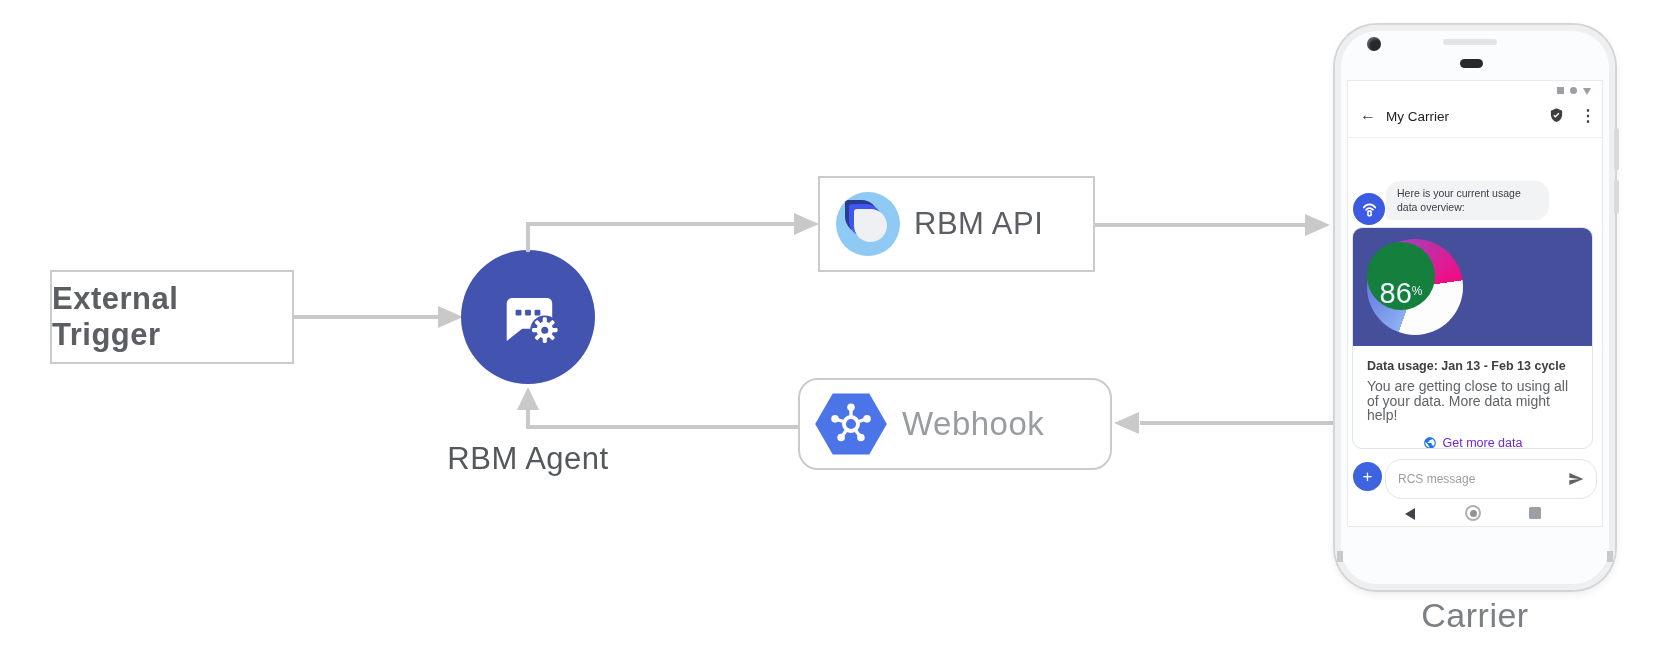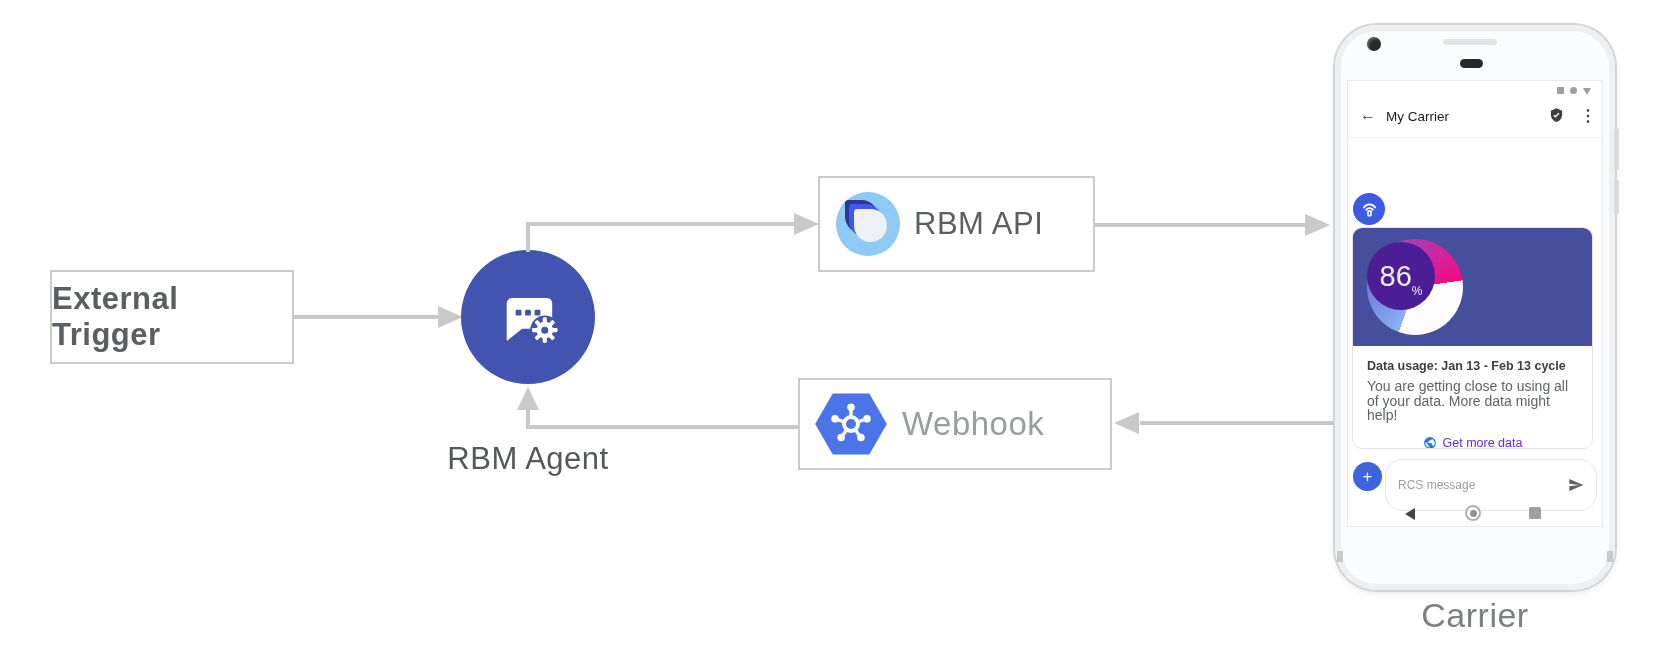--- a/index.html
+++ b/index.html
@@ -7,21 +7,21 @@
   body { font-family:"Liberation Sans", sans-serif; }
   .stage { position:relative; width:1669px; height:652px; background:#fff; overflow:hidden; }
 
   
   .dbox { position:absolute; background:#fff; border:2px solid #c9cbcd; display:flex; align-items:center; }
   .dbox-label { font-weight:300; color:#5b5e62; letter-spacing:0.5px; }
   .box-ext { left:50px; top:270px; width:244px; height:94px; justify-content:center; }
   .box-ext .dbox-label { font-size:31px;font-weight:bold; }
   .box-api { left:818px; top:176px; width:277px; height:96px; padding-left:16px; gap:14px; }
   .box-api .dbox-label { font-size:31px; }
-  .box-hook { left:798px; top:378px; width:314px; height:92px; padding-left:14px; gap:14px; }
+  .box-hook { left:798px; top:378px; width:314px; height:92px; padding-left:14px; gap:14px;border-radius:20px; }
   .box-hook .dbox-label { font-size:33px; color:#989da3; }
 
   .seg { position:absolute; background:#c9c9c9; }
   .ah { position:absolute; width:0; height:0; }
   .ah-right { border-top:11px solid transparent; border-bottom:11px solid transparent; border-left:25px solid #c9c9c9; }
   .ah-left  { border-top:11px solid transparent; border-bottom:11px solid transparent; border-right:25px solid #c9c9c9; }
   .ah-up    { border-left:11px solid transparent; border-right:11px solid transparent; border-bottom:23px solid #c9c9c9; }
 
   .agent-circle { position:absolute; left:461px; top:250px; width:134px; height:134px;
     border-radius:50%; background:#4353b0; display:flex; align-items:center; justify-content:center; }
@@ -65,37 +65,37 @@
     background:#3d5be2; display:flex; align-items:center; justify-content:center; }
   .bubble { position:absolute; left:38px; top:100px; width:163px; border-radius:14px 14px 14px 5px;
     background:#f1f3f4; padding:6px 11px; font-size:10.5px; line-height:13.5px; color:#3c4043; }
 
   .rcard { position:absolute; left:4px; top:146px; width:241px; height:222px; border:1px solid #e1e3e5;
     border-radius:10px; background:#fff; overflow:hidden; }
   .rcard-top { position:relative; width:100%; height:118px; background:#454f9b; }
   .ring { position:absolute; left:14px; top:11px; width:96px; height:96px; border-radius:50%;
     background:conic-gradient(from 200deg, #8bb0f2 0deg, #6f83e2 60deg, #8a5bd2 115deg, #b238b0 160deg, #e01a93 215deg, #f00b82 242deg, #fdfdfd 242deg 360deg); }
   .ring-hole { position:absolute; left:14px; top:14px; width:68px; height:68px; border-radius:50%;
-    background:#4c1d95; display:flex; align-items:center; justify-content:center; }
+    background:#15803d; display:flex; align-items:flex-end; justify-content:center; }
   .gauge-val { font-size:29px; color:#eef1fb; font-weight:400; }
   .gauge-unit { font-size:12px; color:#eef1fb; align-self:flex-end; margin-bottom:12px; }
   .stats { position:absolute; left:128px; top:13px; width:106px; text-align:center; }
   .stat-val { font-size:17px; font-weight:bold; color:#ffffff; }
   .stat-lbl { font-size:10.5px; color:#97a2d8; margin-top:1px; }
   .stat-gap { height:15px; }
   .rcard-body { padding:13px 14px 0 14px; }
   .rcard-title { font-size:12.5px; font-weight:bold; color:#3c4043; }
   .rcard-text { font-size:14px; color:#5f6368; line-height:14.5px; margin-top:6px; }
   .rcard-action { margin-top:13px; display:flex; align-items:center; justify-content:center; gap:6px; cursor:default; }
   .rcard-action span { font-size:12.5px; font-weight:500; color:#6d28d9; }
 
   .plus-btn { position:absolute; left:5px; top:381px; width:29px; height:29px; border-radius:50%;
     background:#3e63e0; color:#fff; display:flex; align-items:center; justify-content:center;
     font-size:17px; line-height:1; font-weight:400; }
-  .pill { position:absolute; left:37px; top:378px; width:212px; height:52px; border-radius:17px;
+  .pill { position:absolute; left:37px; top:378px; width:212px; height:40px; border-radius:17px;
     border:1.5px solid #e3e5e7; background:#fff; display:flex; align-items:center; padding:0 12px; gap:8px; }
   .pill input { flex:1; border:none; outline:none; font-size:12px; color:#3c4043; font-family:"Liberation Sans",sans-serif; background:transparent; }
   .pill input::placeholder { color:#9aa0a6; }
 
   .nav-back { position:absolute; left:57px; top:427px; width:0; height:0;
     border-top:6px solid transparent; border-bottom:6px solid transparent; border-right:10px solid #40444a; }
   .nav-home { position:absolute; left:117px; top:424px; width:16px; height:16px; border-radius:50%;
     border:2px solid #aeb2b6; display:flex; align-items:center; justify-content:center; }
   .nav-home::after { content:""; width:7px; height:7px; border-radius:50%; background:#8f9499; }
   .nav-square { position:absolute; left:181px; top:426px; width:12px; height:12px; background:#9aa0a6; border-radius:1.5px; }
@@ -209,20 +209,21 @@
       <div class="hdr-line"></div>
 
       <div class="avatar">
         <svg width="19" height="19" viewBox="0 0 18 18">
           <path d="M3.6 7.2 a6.4 6.4 0 0 1 10.8 0" stroke="#ffffff" stroke-width="1.7" fill="none" stroke-linecap="round"></path>
           <path d="M5.8 9.3 a4 4 0 0 1 6.4 0" stroke="#ffffff" stroke-width="1.7" fill="none" stroke-linecap="round"></path>
           <rect x="6.8" y="9.6" width="4.4" height="6" rx="1.3" fill="#ffffff"></rect>
           <rect x="8.3" y="11.1" width="1.4" height="3" rx="0.7" fill="#3d5be2"></rect>
         </svg>
       </div>
+      <div class="bubble">Here is your current usage data overview:</div>
 
       <div class="rcard">
         <div class="rcard-top">
           <div class="ring"></div>
           <div class="ring-hole">
             <span class="gauge-val">86</span>
             <span class="gauge-unit">%</span>
           </div>
         </div>
         <div class="rcard-body">

